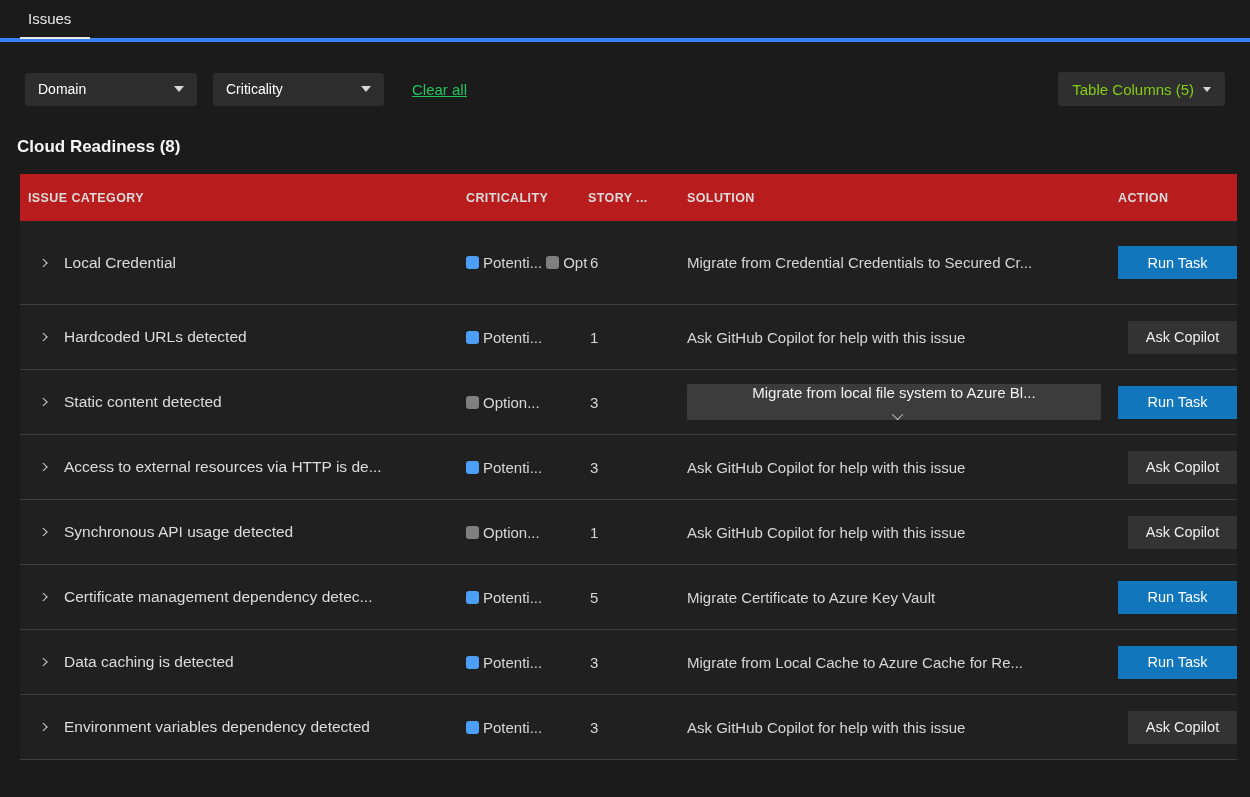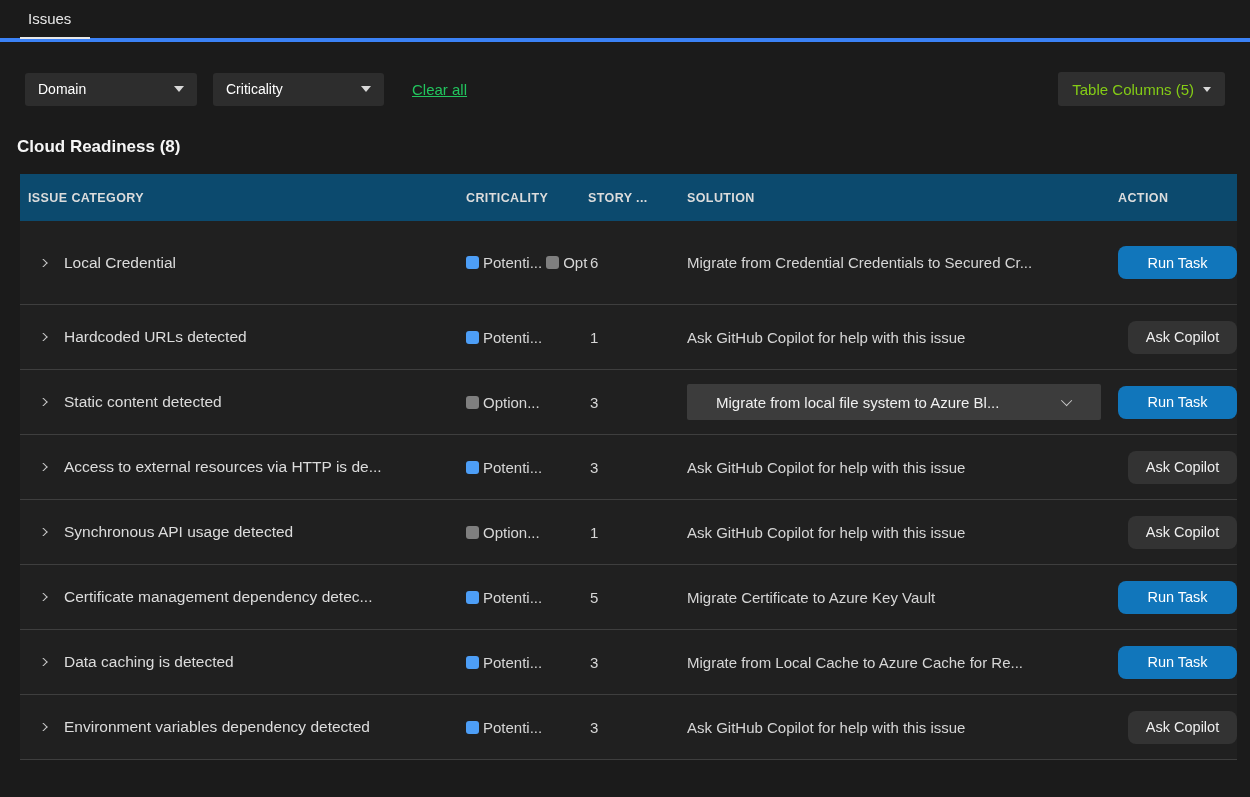--- a/index.html
+++ b/index.html
@@ -24,44 +24,44 @@
   .table-columns-btn { margin-left:auto; display:flex; align-items:center; gap:9px;
     height:34px; background:#2f2f2f; border:none; border-radius:3px; padding:0 14px;
     color:#84cc16; font-size:15px; cursor:pointer; font-family:inherit; }
 
   
   .section-title { margin:31px 0 17px 17px; font-size:17px; font-weight:bold; color:#f5f5f5; }
 
   
   .issues-table { margin-left:20px; width:1217px; }
   .thead, .row { display:grid; grid-template-columns:44px 402px 122px 99px 431px 119px; align-items:center; }
-  .thead { height:47px; background:#0c4a6e; }
+  .thead { height:47px; background:#b91c1c; }
   .th { font-size:12.5px; font-weight:bold; letter-spacing:.4px; color:#dcdcdc; white-space:nowrap; }
   .th-category { grid-column:1 / span 2; padding-left:8px; }
   .row { min-height:65px; background:#202020; border-bottom:1px solid #3e3e3e; }
   .cell { overflow:hidden; }
   .chev-cell { display:flex; justify-content:flex-start; padding-left:18px; }
   .chevron { width:8px; height:8px; border-top:1.6px solid #c8c8c8; border-right:1.6px solid #c8c8c8;
     transform:rotate(45deg); cursor:pointer; flex:0 0 auto; }
   .cat-cell { font-size:15.5px; color:#dcdcdc; white-space:nowrap; overflow:hidden; padding-right:6px; }
   .crit-cell { display:flex; gap:4px; }
   .crit-item { display:flex; align-items:center; gap:4px; }
   .crit-square { width:13px; height:13px; border-radius:3px; flex:0 0 auto; }
   .crit-label { font-size:15px; color:#d6d6d6; white-space:nowrap; }
   .story-cell { font-size:15px; color:#d6d6d6; padding-left:2px; }
   .sol-cell { font-size:15px; color:#d6d6d6; white-space:nowrap; }
   .sol-text { white-space:nowrap; }
   .solution-select { display:flex; align-items:center; justify-content:space-between;
-    width:414px; height:36px; background:#3c3c3c; border-radius:2px; padding:0 29px;
-    color:#f0f0f0; cursor:pointer; }
+    width:414px; height:36px; background:#3c3c3c; border-radius:2px; padding:0 13px;
+    color:#f0f0f0; cursor:pointer;flex-direction:column; }
   .sel-text { white-space:nowrap; overflow:hidden; }
   .sel-chevron { width:8px; height:8px; border-left:1.5px solid #c8c8c8; border-bottom:1.5px solid #c8c8c8;
     transform:rotate(-45deg) translateY(-2px); flex:0 0 auto; margin-left:10px; }
   .act-cell { display:flex; justify-content:flex-end; }
-  .btn { width:119px; height:33px; border:none; border-radius:8px; font-size:14.5px;
+  .btn { width:119px; height:33px; border:none; border-radius:0; font-size:14.5px;
     cursor:pointer; font-family:inherit; }
   .btn-primary { background:#1176bb; color:#ffffff; }
   .btn-secondary { background:#333333; color:#eeeeee;margin-left:10px; }
 </style>
 </head>
 <body>
 
 <div class="tabbar">
   <div class="tab">Issues</div>
   <div class="tab-underline"></div>

